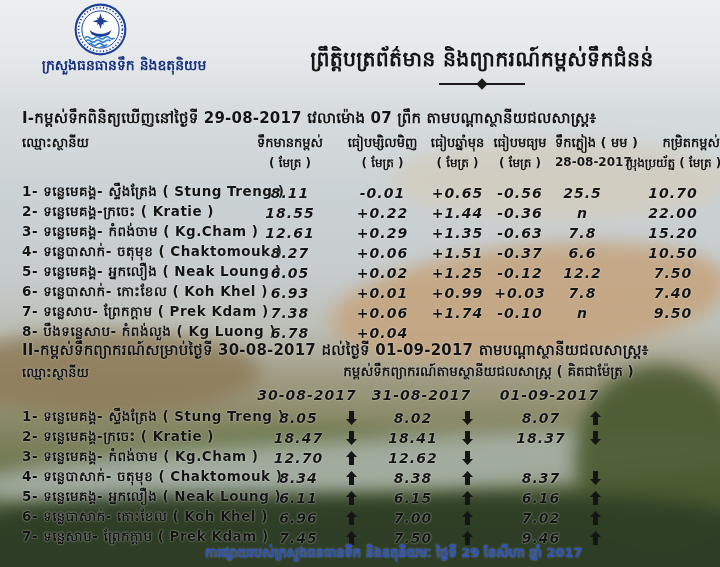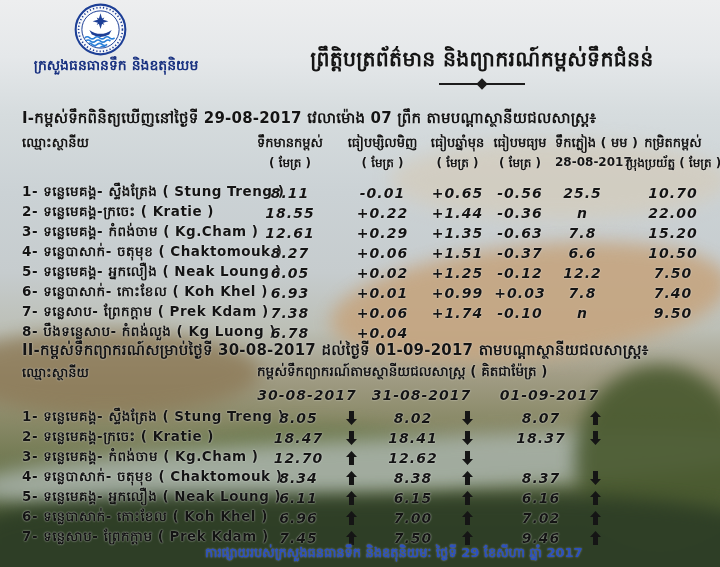--- a/index.html
+++ b/index.html
@@ -17,47 +17,47 @@
   .sh-sandbar{left:330px;top:245px;width:400px;height:115px;background:#c5a580;transform:rotate(-6deg);opacity:.9;}
   .sh-sand-left{left:-50px;top:330px;width:310px;height:85px;background:#8d7a57;opacity:.8;}
   .sh-field-green{left:150px;top:425px;width:320px;height:85px;background:#6e7b50;opacity:.85;}
   .sh-river-band{left:-20px;top:440px;width:770px;height:55px;background:#aeb8b2;transform:rotate(-3deg);opacity:.8;border-radius:40%;}
   .sh-forest-right{left:575px;top:365px;width:170px;height:190px;background:#49592f;opacity:.9;}
   .sh-forest-bottom{left:-20px;top:495px;width:780px;height:110px;background:#2e3e26;opacity:.95;border-radius:30%;}
 
   .txt{text-shadow:0 0 2px rgba(255,255,255,.55),0 0 1px rgba(255,255,255,.4);}
 
   .logo{position:absolute;left:74px;top:3px;width:53px;height:53px;}
-  .ministry{position:absolute;left:2px;top:57px;width:228px;text-align:center;
+  .ministry{position:absolute;left:10px;top:57px;width:228px;text-align:center;
     color:#17307f;font-weight:bold;font-size:14px;line-height:1.2;}
   .title-wrap{position:absolute;left:252px;right:8px;top:46px;text-align:center;}
   .title{font-size:20.5px;font-weight:bold;letter-spacing:.3px;}
   .orn{width:86px;height:2px;background:#1c1c1c;position:relative;margin:7px auto 0;}
   .orn::after{content:"";position:absolute;left:50%;top:-3px;width:8px;height:8px;background:#1c1c1c;
     transform:translateX(-50%) rotate(45deg);}
 
   .s-heading{font-size:15px;font-weight:bold;white-space:nowrap;letter-spacing:.2px;}
 
   .s1{position:absolute;left:22px;top:108px;width:698px;}
   .s1-grid{display:grid;grid-template-columns:223px 90px 95px 55px 70px 55px 110px;align-items:center;}
   .s1-header{margin-top:4px;align-items:start;}
   .name-h{font-size:13px;font-weight:bold;white-space:nowrap;}
   .hcell{text-align:center;}
   .hl{font-size:13px;font-weight:bold;white-space:nowrap;}
   .hu{font-size:12px;font-weight:bold;white-space:nowrap;margin-top:2px;}
-  .hcell:last-child .hl,.hcell:last-child .hu{padding-left:16px;}
+  .hcell:last-child .hl,.hcell:last-child .hu{padding-left:16px;text-align:right;}
   .s1-body{margin-top:10px;}
   .s1-row{height:20px;}
   .cell.name{font-size:13.5px;font-weight:bold;white-space:nowrap;letter-spacing:.5px;}
   .cell.num{font-size:14px;font-weight:bold;font-style:italic;letter-spacing:1px;text-align:center;white-space:nowrap;}
   .s1-row .cell.num:last-child{padding-left:16px;}
 
   .s2{position:absolute;left:22px;top:340px;width:698px;}
   .s2-sub{display:grid;grid-template-columns:235px 1fr;align-items:center;margin-top:1px;}
-  .sub-h{font-size:13.5px;font-weight:bold;white-space:nowrap;}
+  .sub-h{font-size:13.5px;font-weight:bold;white-space:nowrap;text-align:center;}
   .s2-grid{display:grid;grid-template-columns:235px 100px 13px 103px 25px 103px;align-items:center;}
   .s2-dates{margin-top:3px;height:18px;}
   .cell.date{font-size:14px;font-weight:bold;font-style:italic;letter-spacing:1px;text-align:center;}
   .s2-body{margin-top:4px;}
   .s2-row{height:20px;}
   .fgroup{display:flex;align-items:center;height:20px;}
   .fval{flex:1;text-align:center;}
   .arrow{display:inline-block;width:11px;height:14px;background:#151515;flex:0 0 11px;margin-left:6px;}
   .arrow.up{clip-path:polygon(50% 0,100% 42%,73% 42%,73% 100%,27% 100%,27% 42%,0 42%);}
   .arrow.down{clip-path:polygon(50% 100%,100% 58%,73% 58%,73% 0,27% 0,27% 58%,0 58%);}

